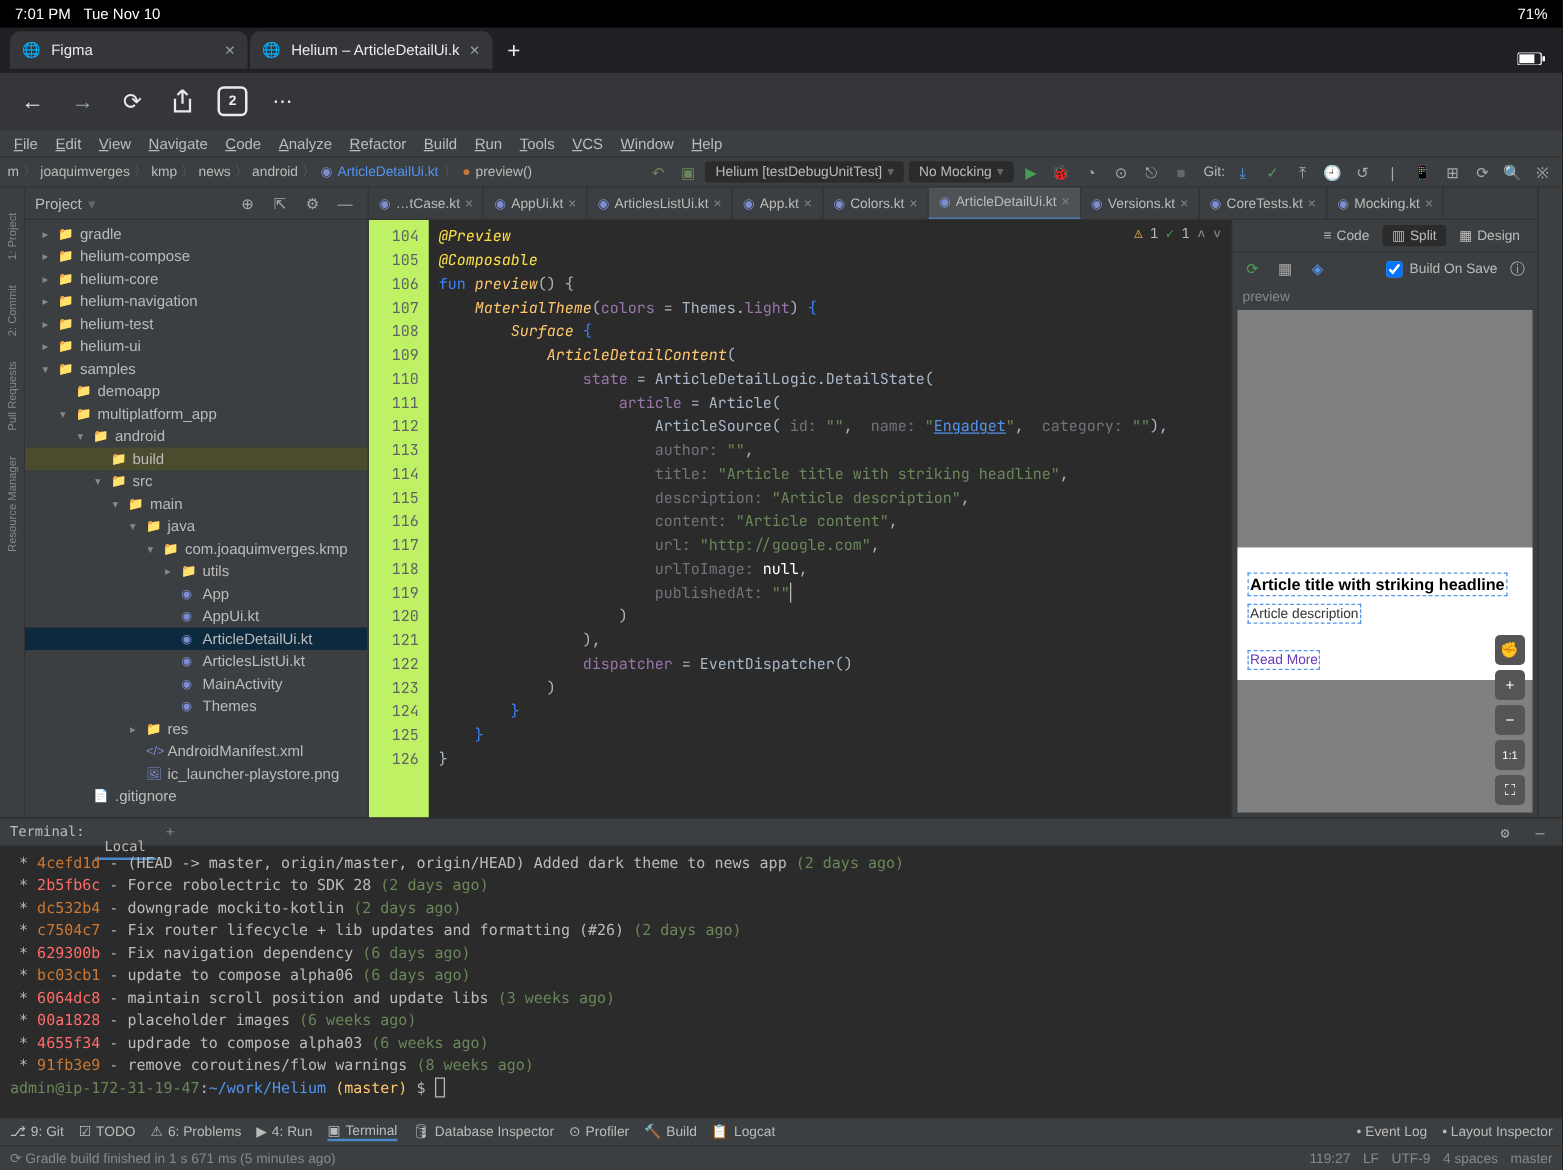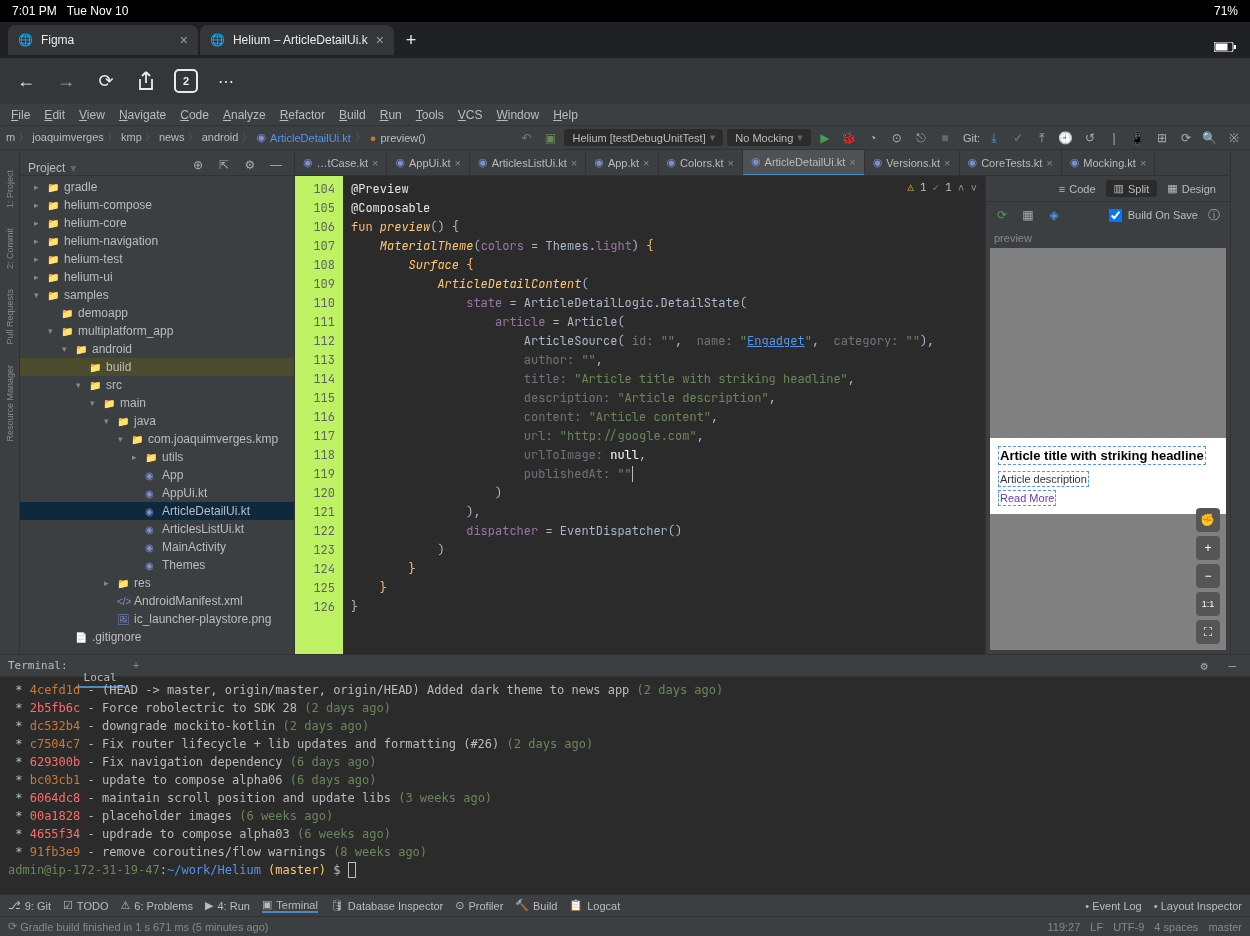--- a/index.html
+++ b/index.html
@@ -26,62 +26,62 @@
 .nav-crumbs { height: 24px; background: #3c3f41; display: flex; align-items: center; padding: 0 6px; font-size: 11px; color: #bbb; gap: 4px; border-bottom: 1px solid #323232; }
 .crumb-sep { color: #666; }
 .crumb-highlight { color: #5394ec; }
 .toolbar-row { display: flex; align-items: center; gap: 4px; margin-left: auto; }
 .tb-icon { width: 20px; height: 20px; display: flex; align-items: center; justify-content: center; font-size: 12px; color: #aaa; cursor: pointer; }
 .run-config { background: #2b2b2b; padding: 2px 8px; border-radius: 3px; font-size: 11px; color: #bbb; display: flex; align-items: center; gap: 4px; }
 .ide-main { flex: 1; display: flex; min-height: 0; }
 .left-gutter { width: 20px; background: #3c3f41; border-right: 1px solid #323232; display: flex; flex-direction: column; align-items: center; padding-top: 20px; gap: 20px; font-size: 9px; color: #888; }
 .left-gutter span { writing-mode: vertical-rl; transform: rotate(180deg); cursor: pointer; }
 .project-panel { width: 275px; background: #3c3f41; border-right: 1px solid #323232; display: flex; flex-direction: column; font-size: 12px; }
-.project-header { height: 26px; display: flex; align-items: flex-end; padding: 0 8px; gap: 5px; border-bottom: 1px solid #323232; }
+.project-header { height: 26px; display: flex; align-items: center; padding: 0 8px; gap: 5px; border-bottom: 1px solid #323232; }
 .project-tree { flex: 1; overflow: auto; padding: 2px 0; }
 .tree-row { display: flex; align-items: center; height: 18px; padding-left: 4px; cursor: pointer; gap: 3px; color: #bbb; white-space: nowrap; }
 .tree-row.sel { background: #0d293e; }
 .tree-row.hl { background: #4b4b2e; }
 .tree-arrow { width: 10px; font-size: 9px; color: #888; }
 .tree-icon { width: 14px; font-size: 10px; }
 .folder { color: #87939a; }
 .folder-blue { color: #5394ec; }
 .folder-orange { color: #c57633; }
 .file-kt { color: #7d8ed0; }
 .editor-area { flex: 1; display: flex; flex-direction: column; min-width: 0; }
 .editor-tabs { height: 26px; background: #3c3f41; display: flex; align-items: center; border-bottom: 1px solid #323232; font-size: 11px; overflow: hidden; }
 .ed-tab { padding: 0 8px; height: 26px; display: flex; align-items: center; gap: 4px; color: #bbb; border-right: 1px solid #323232; cursor: pointer; white-space: nowrap; }
 .ed-tab.active { background: #4e5254; border-bottom: 2px solid #4a88c7; }
 .ed-close { color: #888; font-size: 11px; }
 .editor-body { flex: 1; display: flex; min-height: 0; }
 .code-pane { flex: 1; display: flex; background: #2b2b2b; font-family: "JetBrains Mono", Menlo, Consolas, monospace; font-size: 12px; overflow: hidden; position: relative; }
 .gutter { width: 48px; background: #bef264; color: #606366; text-align: right; padding: 4px 8px 4px 4px; line-height: 19px; user-select: none; }
 .code { flex: 1; padding: 4px 0 4px 8px; line-height: 19px; white-space: pre; color: #a9b7c6; overflow: auto; }
 .code-status { position: absolute; top: 4px; right: 8px; display: flex; gap: 6px; font-size: 11px; align-items: center; }
-.kw { color: #fdba74; }
-.ann { color: #e5e5e5; }
+.kw { color: #3b82f6; }
+.ann { color: #fde047; font-style: italic; }
 .fn { color: #ffc66d; font-style: italic; }
 .str { color: #6a8759; }
 .param { color: #72737a; }
 .lit { color: #ffffff; }
 .prop { color: #9876aa; }
 .link { color: #5394ec; text-decoration: underline; }
 .preview-pane { width: 245px; background: #3c3f41; border-left: 1px solid #323232; display: flex; flex-direction: column; }
 .preview-modes { height: 26px; display: flex; align-items: center; justify-content: flex-end; padding: 0 6px; gap: 2px; font-size: 11px; border-bottom: 1px solid #323232; }
 .mode-btn { padding: 2px 8px; cursor: pointer; color: #bbb; display: flex; gap: 4px; align-items: center; }
 .mode-btn.active { background: #2b2b2b; border-radius: 3px; }
 .preview-toolbar { height: 26px; display: flex; align-items: center; padding: 0 6px; gap: 6px; color: #888; justify-content: flex-end; }
 .preview-toolbar .left { margin-right: auto; display: flex; gap: 6px; align-items: center;}
 .build-save { font-size: 11px; color: #bbb; }
 .preview-label { padding: 4px 8px; font-size: 11px; color: #888; }
 .preview-canvas { flex: 1; background: #808080; margin: 0 4px 4px 4px; position: relative; display: flex; flex-direction: column; }
 .preview-content { background: #fff; margin-top: 190px; padding: 8px; color: #000; font-family: sans-serif; position: relative; }
-.pv-title { font-weight: 700; font-size: 13px; border: 1px dashed #5394ec; display: inline-block; padding: 1px; }
+.pv-title { font-weight: 700; font-size: 13px; border: 1px dashed #5394ec; display: inline-block; padding: 1px; margin-top: 12px; }
 .pv-desc { font-size: 11px; color: #333; border: 1px dashed #5394ec; display: inline-block; margin-top: 6px; padding: 1px; }
-.pv-link { font-size: 11px; color: #673ab7; border: 1px dashed #5394ec; display: inline-block; margin-top: 3px; padding: 1px; }
+.pv-link { font-size: 11px; color: #673ab7; border: 1px dashed #5394ec; display: inline-block; margin-top: 21px; padding: 1px; }
 .zoom-ctrl { position: absolute; right: 6px; bottom: 6px; display: flex; flex-direction: column; gap: 4px; }
 .zoom-btn { width: 24px; height: 24px; background: #555; border-radius: 4px; color: #fff; display: flex; align-items: center; justify-content: center; font-size: 12px; cursor: pointer; }
 .right-gutter { width: 20px; background: #3c3f41; border-left: 1px solid #323232; }
 .terminal-panel { height: 240px; background: #2b2b2b; border-top: 1px solid #323232; display: flex; flex-direction: column; font-family: Menlo, Consolas, monospace; font-size: 12px; }
 .term-tabs { height: 22px; background: #3c3f41; display: flex; align-items: center; padding: 0 8px; gap: 8px; font-size: 11px; border-bottom: 1px solid #323232; }
 .term-tab { padding: 2px 8px; cursor: pointer; color: #bbb; }
 .term-tab.active { border-bottom: 2px solid #4a88c7; margin-top: 26px; }
 .term-body { flex: 1; padding: 4px 8px; line-height: 18px; white-space: pre; color: #bbb; overflow: auto; }
 .hash { color: #cc7832; }
 .hash-red { color: #ff6b68; }

